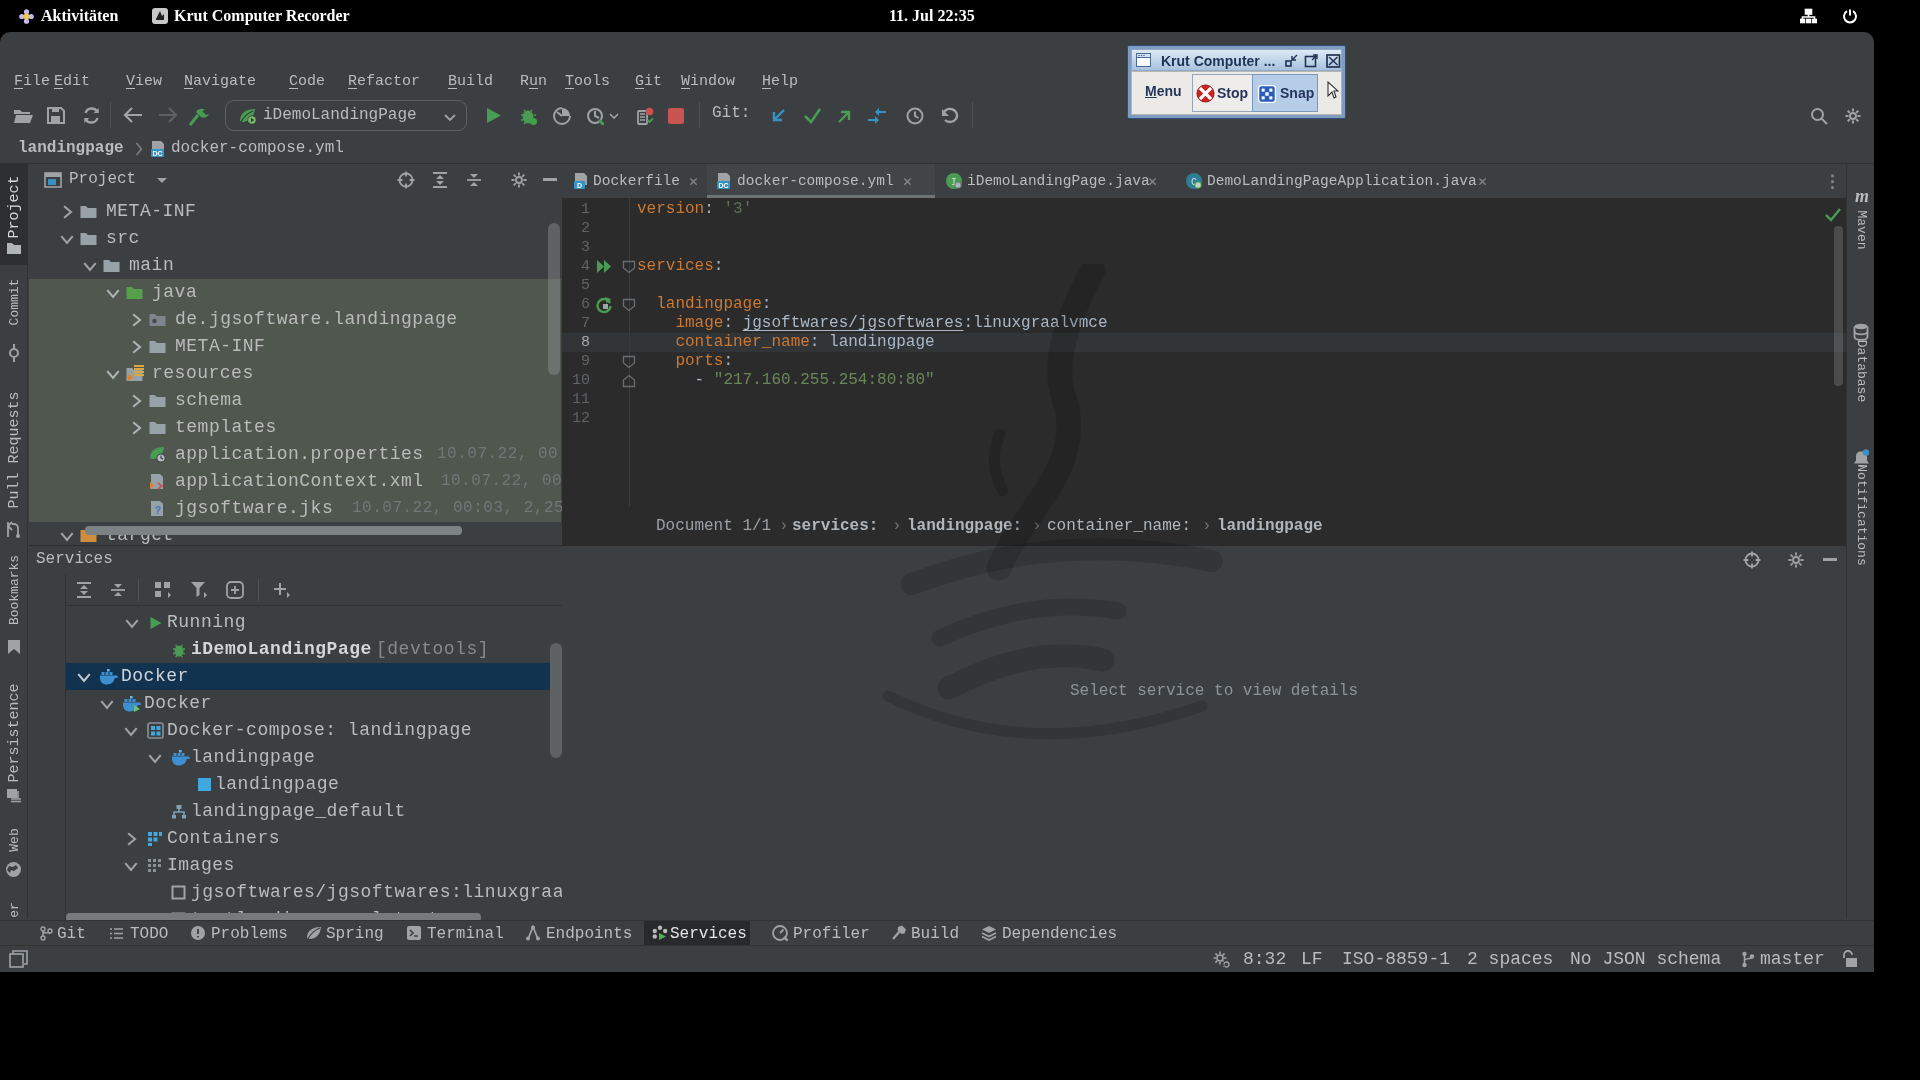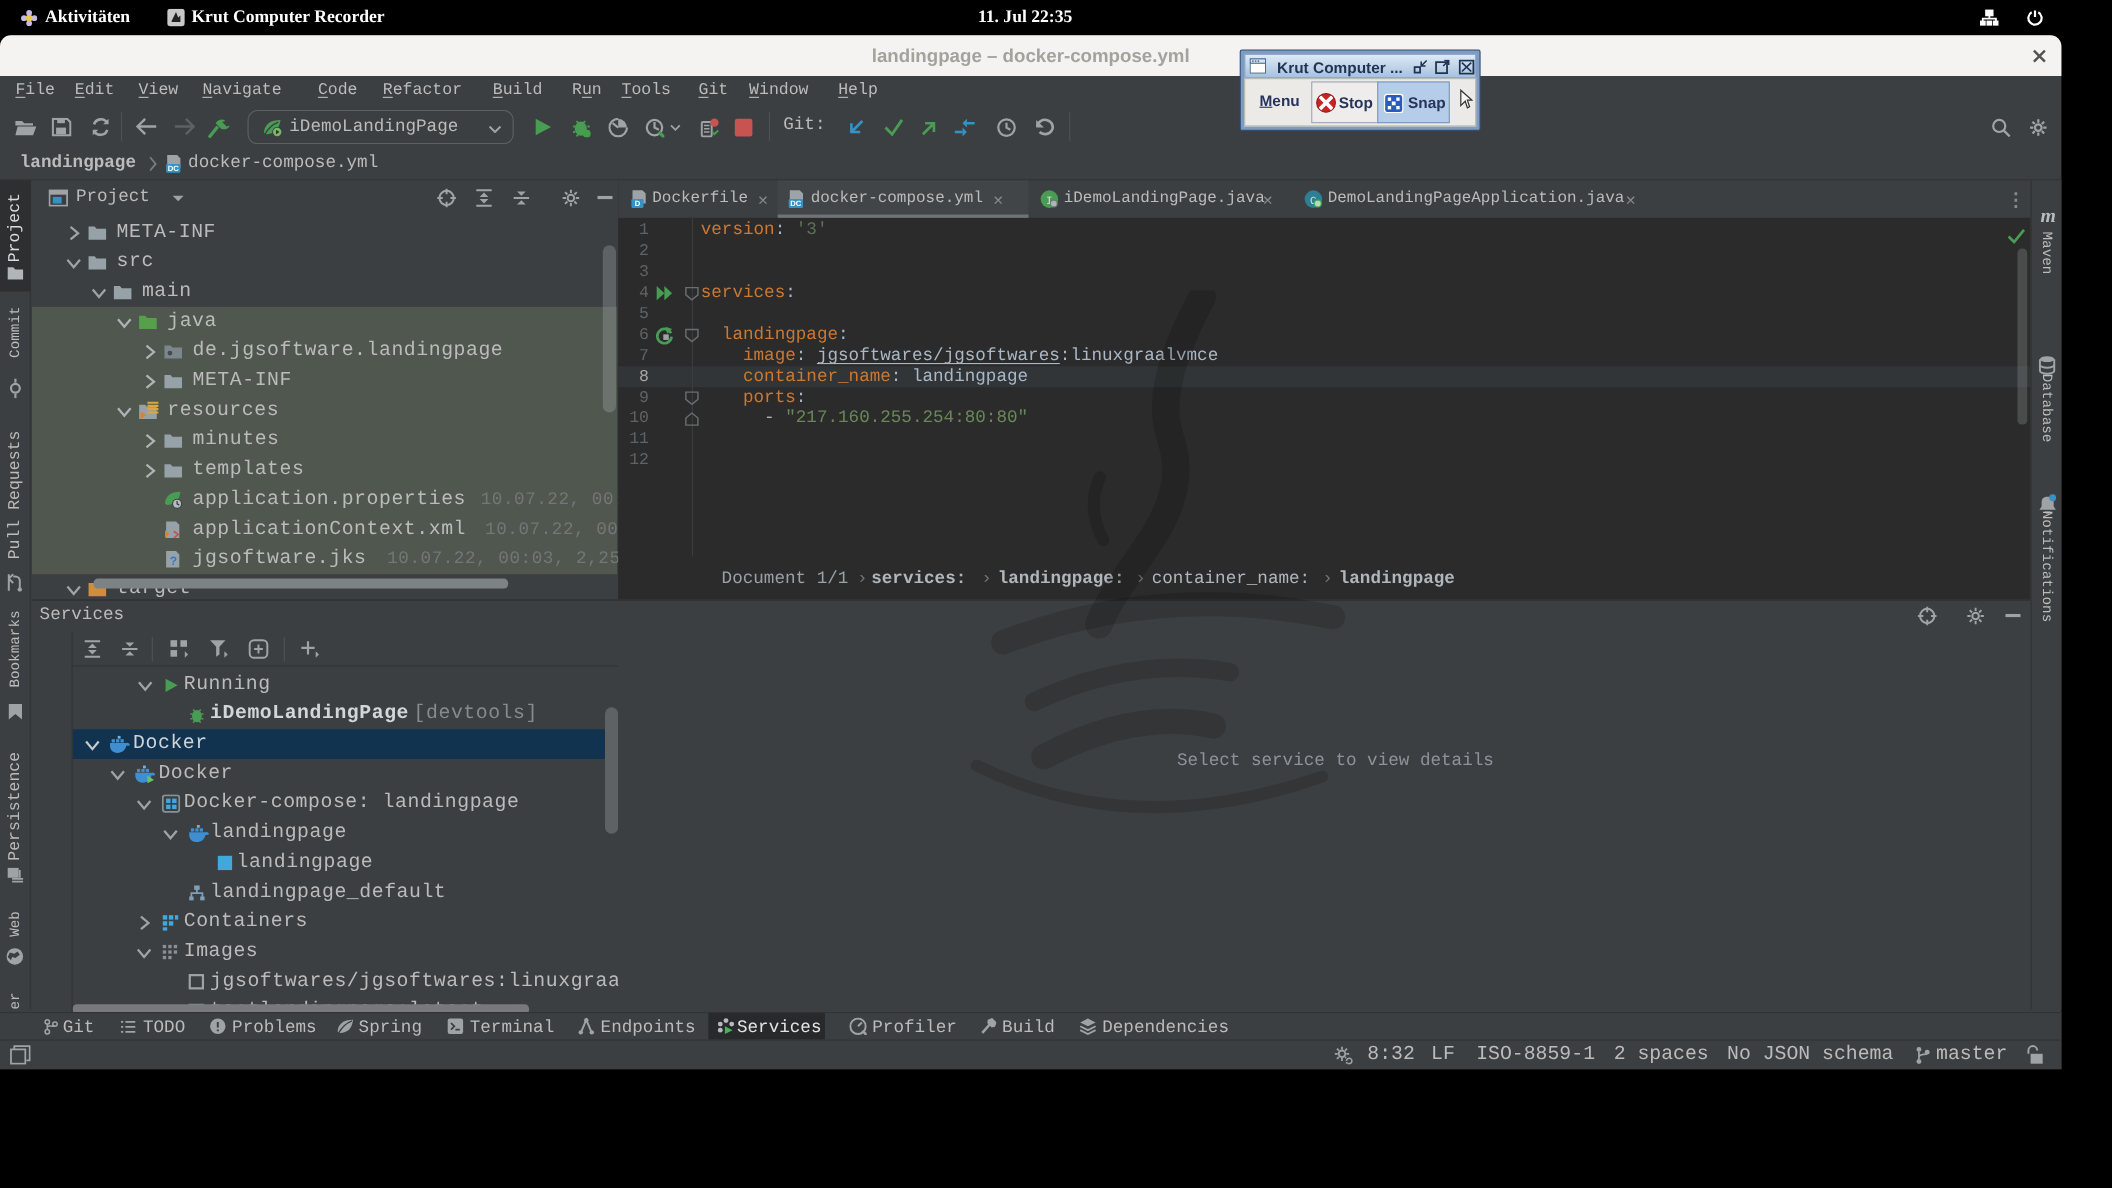--- a/index.html
+++ b/index.html
@@ -87,29 +87,23 @@
       <rect x="12.6" y="11.5" width="3.6" height="3" fill="#fff"></rect>
     </g>
   </svg>
   <svg class="ic" style="left:1842px;top:8px" width="16" height="16" viewBox="0 0 16 16">
     <path d="M8 1.5 v6" stroke="#fff" stroke-width="2" fill="none"></path>
     <path d="M5 3.2 a6 6 0 1 0 6 0" stroke="#fff" stroke-width="2" fill="none"></path>
   </svg>
 </div>
 
 <div class="abs" id="win">
-  <div class="abs" id="titlebar">
-    <div class="abs" id="title">landingpage – docker-compose.yml</div>
-    <svg class="ic" style="left:1846px;top:11px" width="16" height="16" viewBox="0 0 16 16">
-      <path d="M3 3 L13 13 M13 3 L3 13" stroke="#55524e" stroke-width="2.2" fill="none"></path>
-    </svg>
-  </div>
   <div class="abs" id="menubar">
     <span style="left:14px"><u>F</u>ile</span>
-    <span style="left:68px"><u>E</u>dit</span>
+    <span style="left:54px"><u>E</u>dit</span>
     <span style="left:126px"><u>V</u>iew</span>
     <span style="left:184px"><u>N</u>avigate</span>
     <span style="left:289px"><u>C</u>ode</span>
     <span style="left:348px"><u>R</u>efactor</span>
     <span style="left:448px"><u>B</u>uild</span>
     <span style="left:520px">R<u>u</u>n</span>
     <span style="left:565px"><u>T</u>ools</span>
     <span style="left:635px"><u>G</u>it</span>
     <span style="left:681px"><u>W</u>indow</span>
     <span style="left:762px"><u>H</u>elp</span>
@@ -372,21 +366,21 @@
           </svg>
           <span class="abs" style="left:123px">resources</span>
         </div>
         <div class="trow" style="left:0;top:190px">
           <svg class="chev" style="left:99px;top:6px" viewBox="0 0 14 14">
               <path d="M4.5 2 L10.5 7 L4.5 12" fill="none" stroke="#aeb3b6" stroke-width="1.8"></path>
             </svg>
           <svg class="ic" style="left:120px;top:6px" width="17" height="15" viewBox="0 0 17 15">
               <path d="M0.5 2 h5.5 l1.8 2 h8.7 v10 h-16 z" fill="#97a1a8"></path>
             </svg>
-          <span class="abs" style="left:146px">minutes</span>
+          <span class="abs" style="left:146px">schema</span>
         </div>
         <div class="trow" style="left:0;top:217px">
           <svg class="chev" style="left:99px;top:6px" viewBox="0 0 14 14">
               <path d="M4.5 2 L10.5 7 L4.5 12" fill="none" stroke="#aeb3b6" stroke-width="1.8"></path>
             </svg>
           <svg class="ic" style="left:120px;top:6px" width="17" height="15" viewBox="0 0 17 15">
               <path d="M0.5 2 h5.5 l1.8 2 h8.7 v10 h-16 z" fill="#97a1a8"></path>
             </svg>
           <span class="abs" style="left:146px">templates</span>
         </div>

